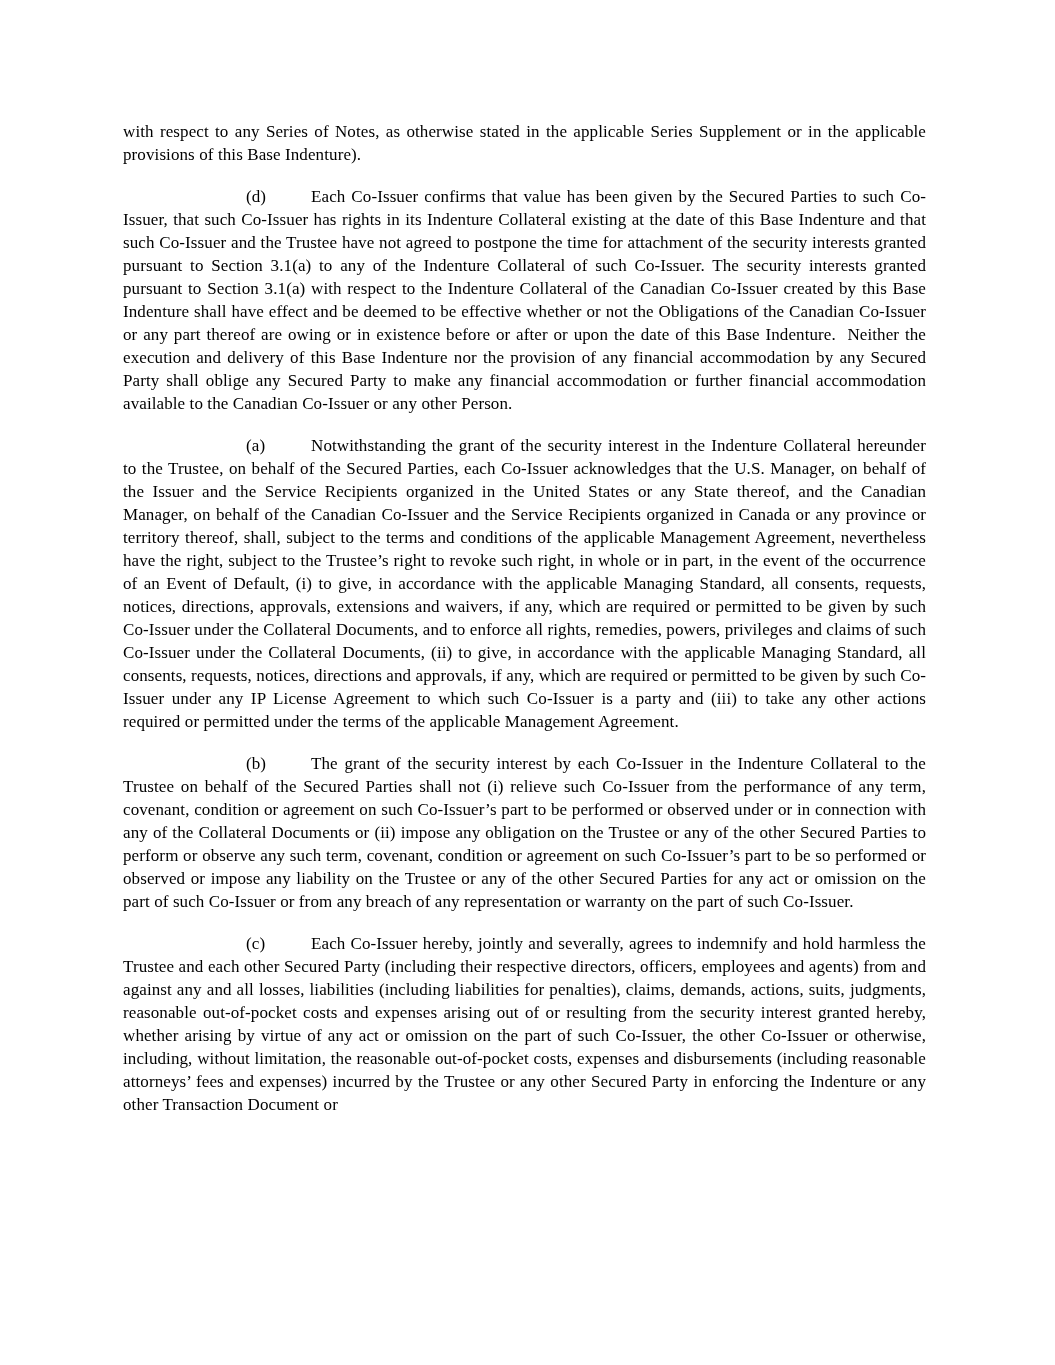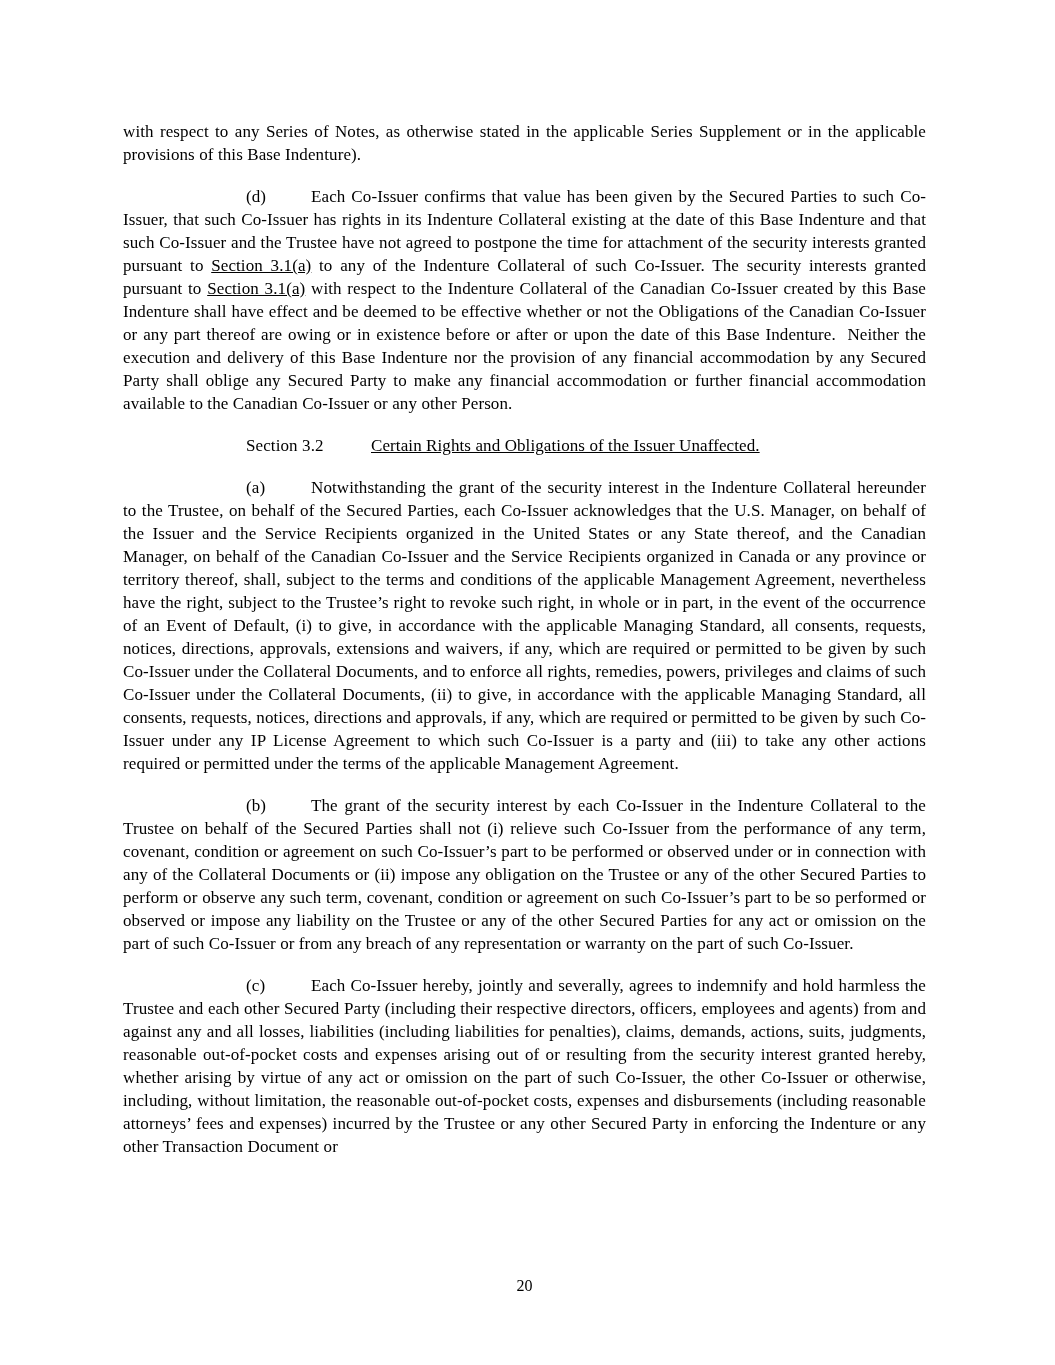--- a/index.html
+++ b/index.html
@@ -27,39 +27,35 @@
   }
   p.heading { text-align: left; }
   .plabel {
     display: inline-block;
     width: 188px;
     box-sizing: border-box;
     padding-left: 123px;
     white-space: nowrap;
   }
   .plabel-heading { width: 248px; }
-  .u { text-decoration: underline; }
+  .u { }
   .footer {
     position: absolute;
     left: 0;
     right: 0;
     top: 1276px;
     text-align: center;
     font-size: 16px;
     line-height: 20px;
   }
 </style>
 </head>
 <body>
 
 <div class="page">
   <div class="content">
       <p class="block"><span>with respect to any Series of Notes, as otherwise stated in the applicable Series Supplement or in the applicable provisions of this Base Indenture).</span></p>
       <p class="block"><span class="plabel">(d)</span><span>Each Co-Issuer confirms that value has been given by the Secured Parties to such Co-Issuer, that such Co-Issuer has rights in its Indenture Collateral existing at the date of this Base Indenture and that such Co-Issuer and the Trustee have not agreed to postpone the time for attachment of the security interests granted pursuant to </span><span class="u">Section 3.1(a)</span><span> to any of the Indenture Collateral of such Co-Issuer. The security interests granted pursuant to </span><span class="u">Section 3.1(a)</span><span> with respect to the Indenture Collateral of the Canadian Co-Issuer created by this Base Indenture shall have effect and be deemed to be effective whether or not the Obligations of the Canadian Co-Issuer or any part thereof are owing or in existence before or after or upon the date of this Base Indenture.&nbsp; Neither the execution and delivery of this Base Indenture nor the provision of any financial accommodation by any Secured Party shall oblige any Secured Party to make any financial accommodation or further financial accommodation available to the Canadian Co-Issuer or any other Person.</span></p>
-      <p class="block heading"><span class="plabel plabel-heading">Section 3.2</span><span class="u">Certain Rights and Obligations of the Issuer Unaffected.</span></p>
       <p class="block"><span class="plabel">(a)</span><span>Notwithstanding the grant of the security interest in the Indenture Collateral hereunder to the Trustee, on behalf of the Secured Parties, each Co-Issuer acknowledges that the U.S. Manager, on behalf of the Issuer and the Service Recipients organized in the United States or any State thereof, and the Canadian Manager, on behalf of the Canadian Co-Issuer and the Service Recipients organized in Canada or any province or territory thereof, shall, subject to the terms and conditions of the applicable Management Agreement, nevertheless have the right, subject to the Trustee’s right to revoke such right, in whole or in part, in the event of the occurrence of an Event of Default, (i) to give, in accordance with the applicable Managing Standard, all consents, requests, notices, directions, approvals, extensions and waivers, if any, which are required or permitted to be given by such Co-Issuer under the Collateral Documents, and to enforce all rights, remedies, powers, privileges and claims of such Co-Issuer under the Collateral Documents, (ii) to give, in accordance with the applicable Managing Standard, all consents, requests, notices, directions and approvals, if any, which are required or permitted to be given by such Co-Issuer under any IP License Agreement to which such Co-Issuer is a party and (iii) to take any other actions required or permitted under the terms of the applicable Management Agreement.</span></p>
       <p class="block"><span class="plabel">(b)</span><span>The grant of the security interest by each Co-Issuer in the Indenture Collateral to the Trustee on behalf of the Secured Parties shall not (i) relieve such Co-Issuer from the performance of any term, covenant, condition or agreement on such Co-Issuer’s part to be performed or observed under or in connection with any of the Collateral Documents or (ii) impose any obligation on the Trustee or any of the other Secured Parties to perform or observe any such term, covenant, condition or agreement on such Co-Issuer’s part to be so performed or observed or impose any liability on the Trustee or any of the other Secured Parties for any act or omission on the part of such Co-Issuer or from any breach of any representation or warranty on the part of such Co-Issuer.</span></p>
       <p class="block"><span class="plabel">(c)</span><span>Each Co-Issuer hereby, jointly and severally, agrees to indemnify and hold harmless the Trustee and each other Secured Party (including their respective directors, officers, employees and agents) from and against any and all losses, liabilities (including liabilities for penalties), claims, demands, actions, suits, judgments, reasonable out-of-pocket costs and expenses arising out of or resulting from the security interest granted hereby, whether arising by virtue of any act or omission on the part of such Co-Issuer, the other Co-Issuer or otherwise, including, without limitation, the reasonable out-of-pocket costs, expenses and disbursements (including reasonable attorneys’ fees and expenses) incurred by the Trustee or any other Secured Party in enforcing the Indenture or any other Transaction Document or</span></p>
     </div>
-  <div class="footer">
-    <span>20</span>
-  </div>
 </div>
 
 </body></html>

